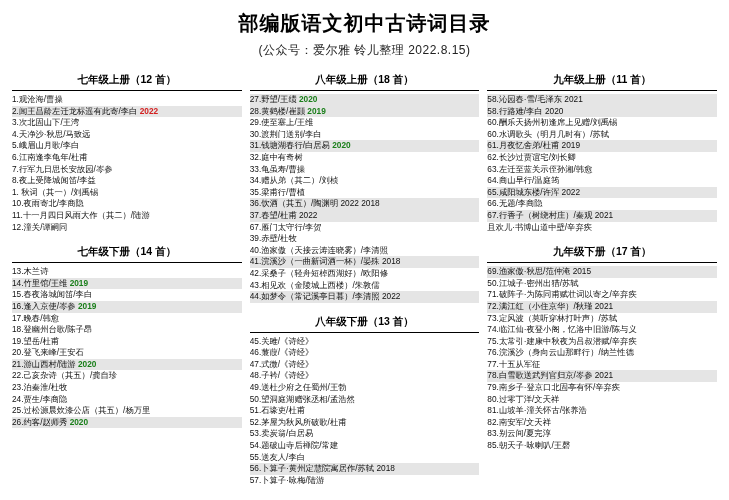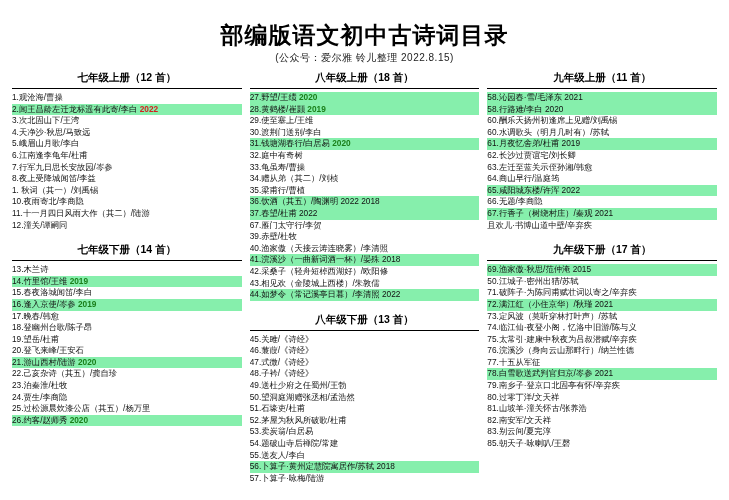--- a/index.html
+++ b/index.html
@@ -16,34 +16,36 @@
   }
   .page {
     position: relative;
     width: 729px;
     height: 500px;
     box-sizing: border-box;
     padding: 6px 8px 4px 8px;
   }
   .title {
     text-align: center;
-    font-size: 23px;
+    font-size: 20px;
     font-weight: bold;
     letter-spacing: 1px;
-    margin-top: 14px;
+    margin-top: 4px;
     color: #000;
   }
   .subtitle {
     text-align: center;
-    font-size: 10px;
+    font-size: 12px;
     color: #222;
+    margin-top: 5px;
     letter-spacing: 0.5px;
   }
   .columns {
     display: flex;
+    margin-top: 8px;
     gap: 0px;
   }
   .col {
     width: 243px;
     box-sizing: border-box;
     padding: 0 4px;
   }
   .section-head {
     text-align: center;
     font-size: 10.5px;
@@ -63,21 +65,21 @@
   }
   ul.items li {
     font-size: 8.3px;
     line-height: 11.6px;
     white-space: nowrap;
     overflow: hidden;
     text-overflow: clip;
     color: #111;
   }
   ul.items li.hl {
-    background: #86efac;
+    background: #e5e5e5;
   }
   .yr {
     color: #1a7f1a;
     font-weight: bold;
   }
   .yr.red {
     color: #d42020;
   }
   .spacer {
     height: 6px;

